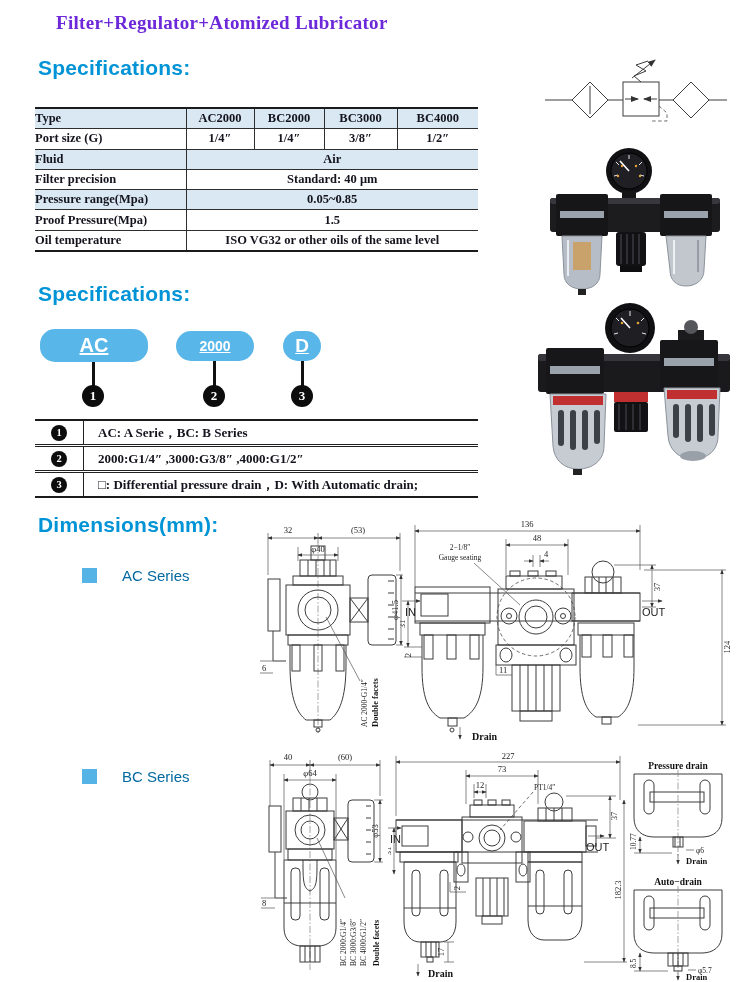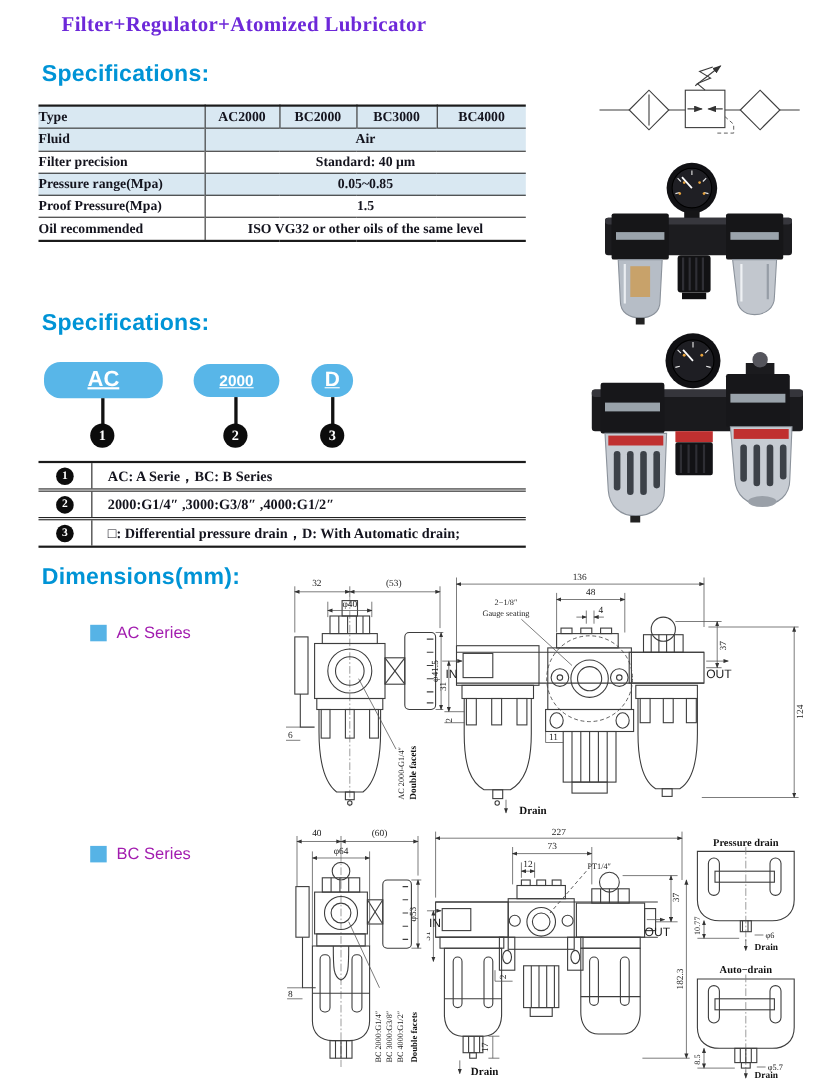--- a/index.html
+++ b/index.html
@@ -2,21 +2,21 @@
 <html><head>
 <meta charset="utf-8">
 <style>
   html,body{margin:0;padding:0;}
   body{width:750px;height:982px;background:#ffffff;position:relative;
        font-family:"Liberation Serif",serif;color:#1a1a1a;overflow:hidden;}
   .abs{position:absolute;}
   .doc-title{left:56px;top:12px;font:bold 19px "Liberation Serif",serif;letter-spacing:.3px;color:#6d28d9;}
   .blue-head{font:bold 21px "Liberation Sans",sans-serif;color:#0094d6;letter-spacing:.2px;}
   
-  table.spec{left:35px;top:95px;width:443px;border-collapse:collapse;table-layout:fixed;
+  table.spec{left:35px;top:107px;width:443px;border-collapse:collapse;table-layout:fixed;
              border-top:2.5px solid #1b1b1b;border-bottom:2.5px solid #1b1b1b;
              font:bold 12.5px "Liberation Serif",serif;color:#14141e;}
   table.spec td{height:19.3px;padding:0;}
   table.spec tr+tr td{border-top:1.2px solid #2e2e2e;}
   td.lbl{padding-left:7px;border-right:1.2px solid #2e2e2e;text-align:left;}
   td.val{text-align:center;margin-top:28px;}
   td.vsep{border-right:1.2px solid #2e2e2e;}
   tr.blue td{background:#d9e8f2;}
   tr.blue td.lbl{background:#d9e8f2;}
   
@@ -26,21 +26,21 @@
   .badge{width:22px;height:22px;border-radius:50%;background:#0c0c0c;color:#fff;
          font:bold 13px "Liberation Serif",serif;display:flex;align-items:center;justify-content:center;}
   .note-table{left:35px;top:419px;width:443px;border-top:2px solid #1b1b1b;border-bottom:2px solid #1b1b1b;}
   .note-row{display:flex;align-items:center;height:23px;}
   .note-row+.note-row{border-top:3px double #222;}
   .num-cell{width:48px;align-self:stretch;display:flex;align-items:center;justify-content:center;
             border-right:1.3px solid #222;}
   .num-cell .badge{width:16px;height:16px;font-size:10.5px;}
   .note-text{padding-left:14px;font:bold 13px "Liberation Serif",serif;color:#14141e;white-space:nowrap;}
   
-  .series-label{display:flex;align-items:center;gap:9px;font:15px "Liberation Sans",sans-serif;color:#a21caf;}
+  .series-label{display:flex;align-items:center;gap:25px;font:15px "Liberation Sans",sans-serif;color:#0369a1;}
   .sq{width:15px;height:15px;background:#56b3e6;}
   
   svg .ln{stroke:#3d3d3d;stroke-width:1;fill:none;}
   svg .lt{stroke:#555;stroke-width:.7;fill:none;}
   svg .cl{stroke:#808080;stroke-width:.7;fill:none;stroke-dasharray:7 2 1.5 2;}
   svg .dsh{stroke:#4a4a4a;stroke-width:.8;fill:none;stroke-dasharray:3.5 2.5;}
   svg .dim{font:8.5px "Liberation Serif",serif;fill:#222;}
   svg .dimb{font:bold 8.5px "Liberation Serif",serif;fill:#111;}
   svg .dims{font:7.5px "Liberation Serif",serif;fill:#222;}
   svg .io{font:11px "Liberation Sans",sans-serif;fill:#222;}
@@ -61,39 +61,46 @@
       <col style="width:73px">
       <col style="width:81px">
     </colgroup>
   <tbody>
       <tr class="blue">
     <td class="lbl">Type</td>
     <td class="val vsep">AC2000</td>
     <td class="val vsep">BC2000</td>
     <td class="val vsep">BC3000</td>
     <td class="val">BC4000</td>
+  </tr>
+  <tr>
+    <td class="lbl">Port size (G)</td>
+    <td class="val vsep">1/4″</td>
+    <td class="val vsep">1/4″</td>
+    <td class="val vsep">3/8″</td>
+    <td class="val">1/2″</td>
   </tr>
   <tr class="blue">
     <td class="lbl">Fluid</td>
     <td class="val" colspan="4">Air</td>
   </tr>
   <tr>
     <td class="lbl">Filter precision</td>
     <td class="val" colspan="4">Standard: 40 μm</td>
   </tr>
   <tr class="blue">
     <td class="lbl">Pressure range(Mpa)</td>
     <td class="val" colspan="4">0.05~0.85</td>
   </tr>
   <tr>
     <td class="lbl">Proof Pressure(Mpa)</td>
     <td class="val" colspan="4">1.5</td>
   </tr>
   <tr>
-    <td class="lbl">Oil recommended</td>
+    <td class="lbl">Oil temperature</td>
     <td class="val" colspan="4">ISO VG32 or other oils of the same level</td>
   </tr>
 </tbody>
   </table>
 
 <svg class="abs" style="left:543px;top:58px;" width="186" height="74" viewBox="0 0 186 74">
   <defs>
     <marker id="a-sch" viewBox="0 0 8 6" refX="7" refY="3" markerWidth="8" markerHeight="6" orient="auto">
       <path d="M0,0 L8,3 L0,6 z" fill="#333"></path>
     </marker>

